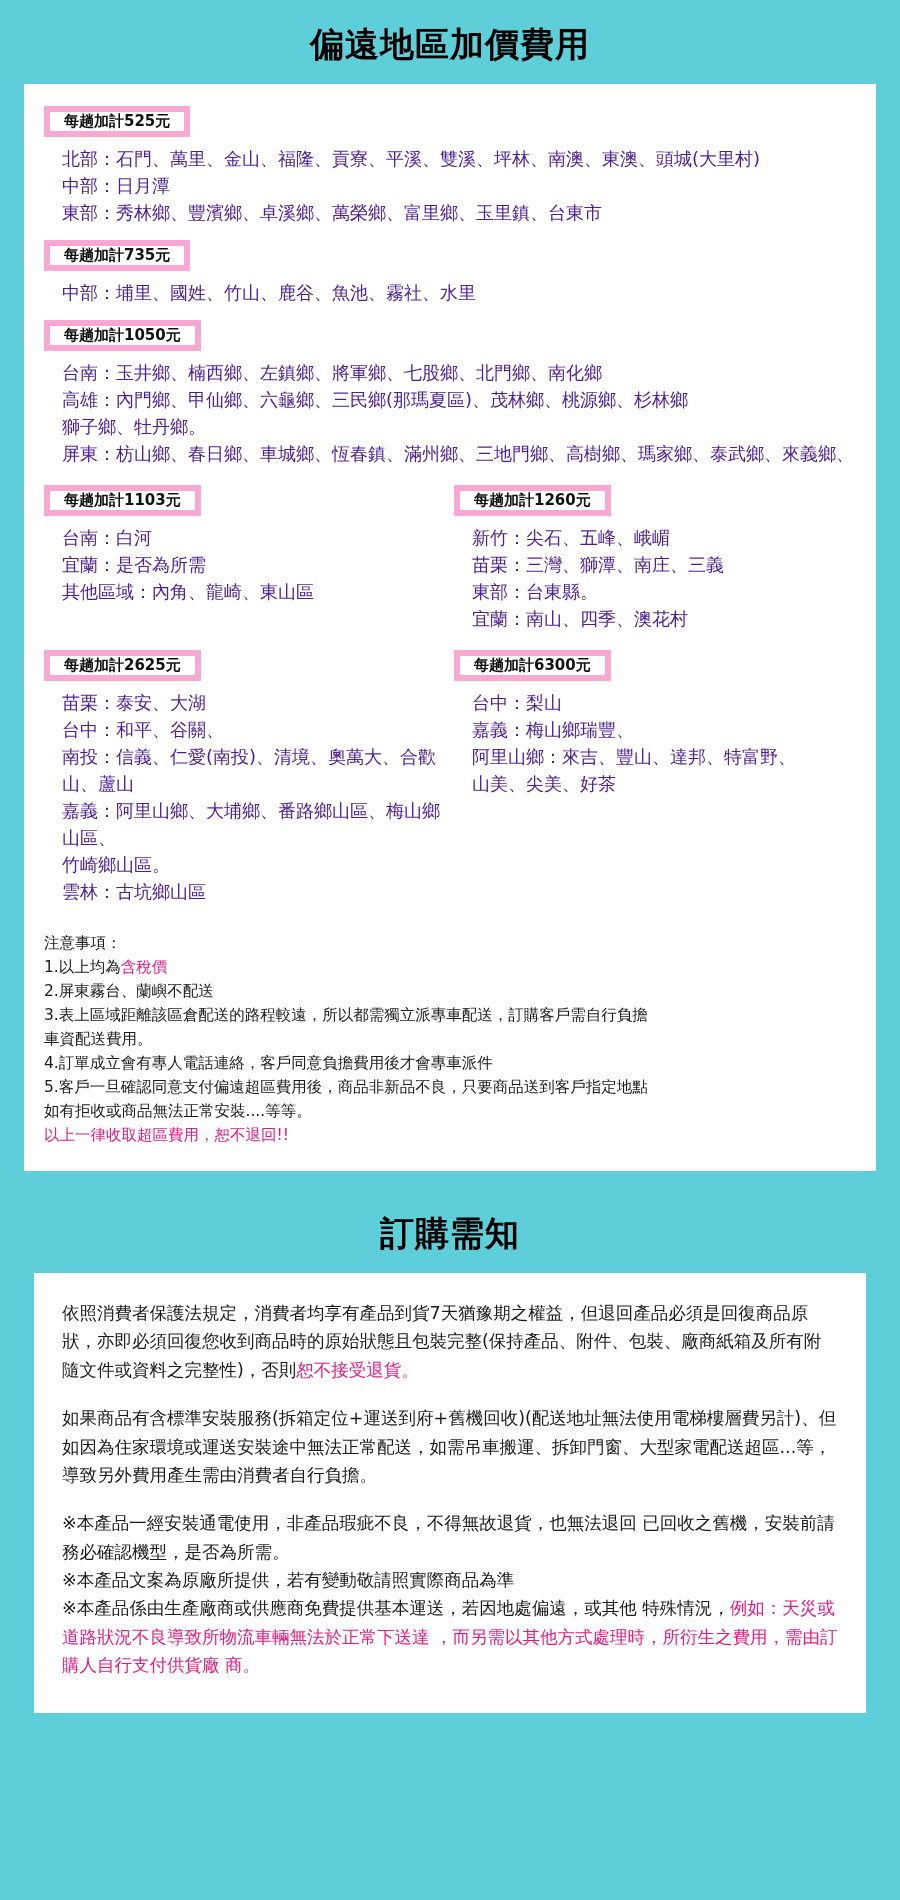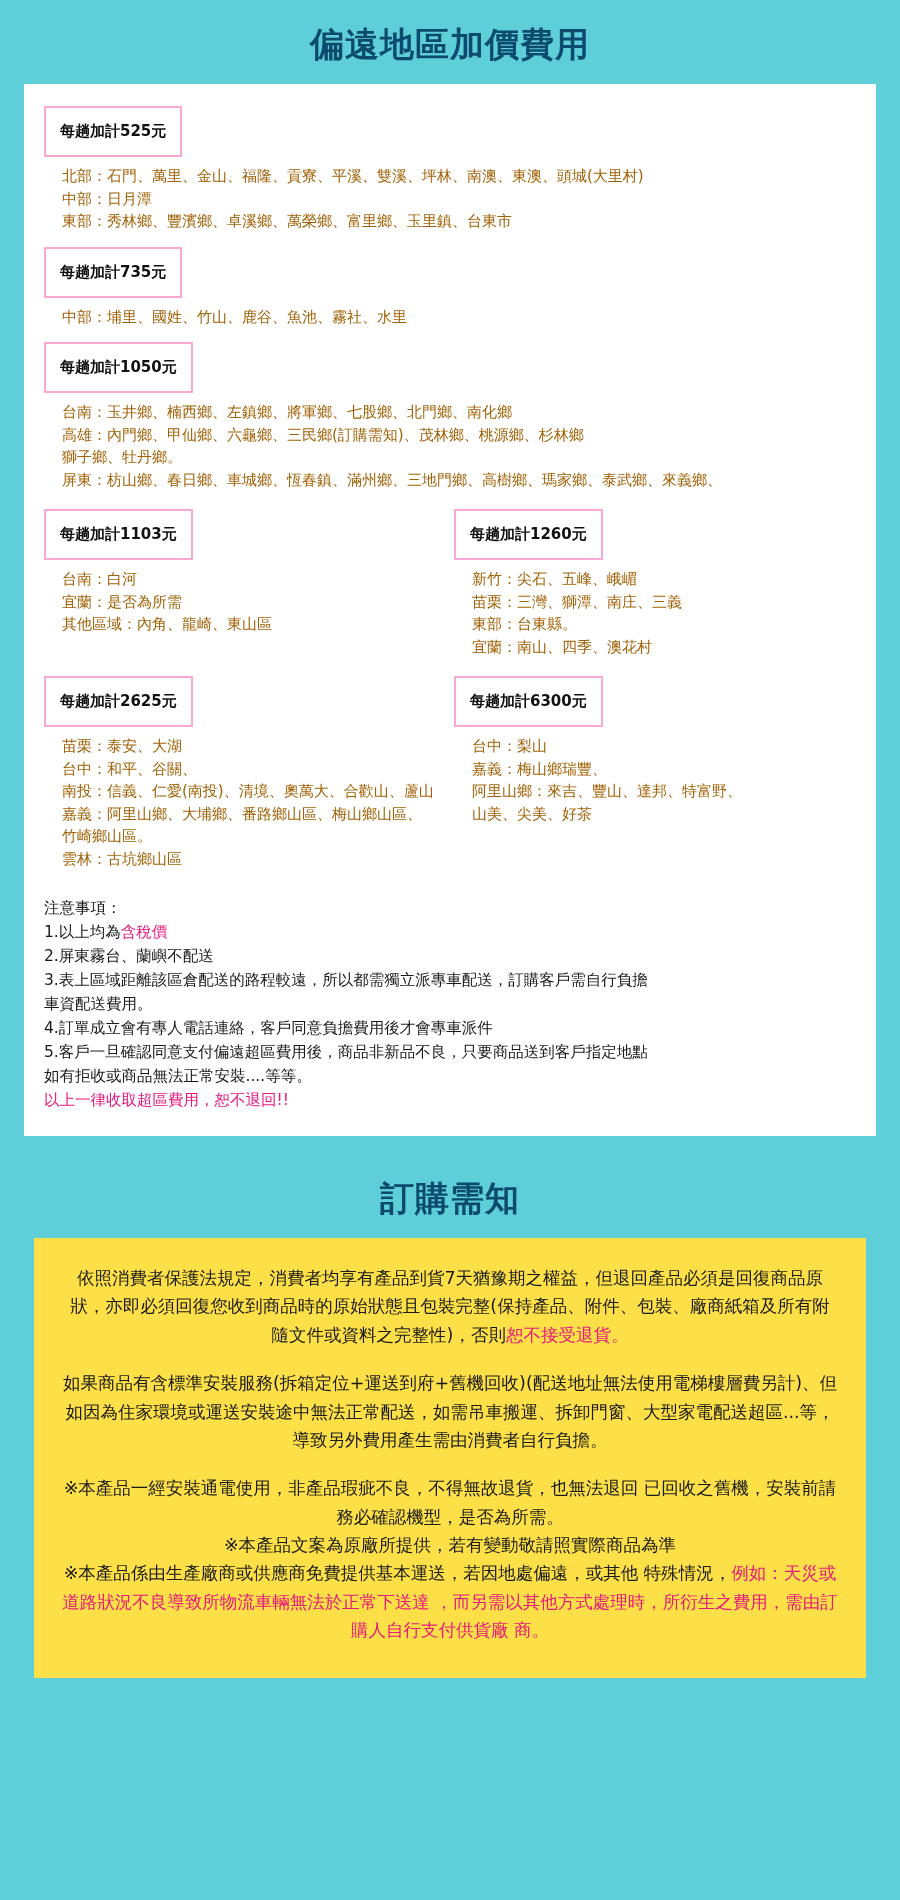--- a/index.html
+++ b/index.html
@@ -10,74 +10,73 @@
     background: #5ecfd8;
     font-family: "DejaVu Sans", "Liberation Sans", sans-serif;
     color: #1a1a1a;
   }
   .page { width:900px; height:1900px; position:relative; }
 
   .section-title {
     text-align:center;
     font-size: 34px;
     font-weight: bold;
-    color: #0c4a6e;
+    color: #000000;
     letter-spacing: 1px;
     padding: 22px 0 16px;
   }
   .card {
     background:#ffffff;
     margin: 0 24px;
     padding: 18px 20px 24px;
   }
 
   .tag {
     display:inline-block;
-    border: 2px solid #f9a8d4;
+    border: 6px solid #f9a8d4;
     color:#111;
     font-size: 15px;
     font-weight: bold;
-    padding: 14px 14px;
+    padding: 0 14px;
     margin: 4px 0 8px;
     background:#fff;
   }
   .tag-wrap { margin-top: 10px; }
   .tag-wrap:first-child { margin-top: 0; }
 
   .lines {
-    font-size: 15px;
+    font-size: 18px;
     line-height: 1.5;
     padding-left: 18px;
-    color:#a16207;
+    color:#4c1d95;
   }
   .lines div { white-space: pre-wrap; }
 
   .two-col {
     display:flex;
     gap: 8px;
     margin-top: 14px;
   }
   .col { width: 50%; }
 
   .notes {
     margin-top: 26px;
     font-size: 15.5px;
     line-height: 1.55;
   }
   .notes .note-line { white-space: pre-wrap; }
   .red { color:#e8197d; }
   .red-strong { color:#e8197d; }
 
   .order-card {
-    background:#fde047;
+    background:#ffffff;
     margin: 0 34px;
     padding: 26px 28px 34px;
     font-size: 17.5px;
     line-height: 1.62;
-    text-align: center;
   }
   .order-card p { margin: 0 0 20px; }
   .order-card p.tight { margin-bottom: 0; }
 </style>
 </head>
 <body>
 
 <div class="page">
 
   <div class="section-title">偏遠地區加價費用</div>
@@ -97,21 +96,21 @@
       <span class="tag">每趟加計735元</span>
       <div class="lines">
         <div>中部：埔里、國姓、竹山、鹿谷、魚池、霧社、水里</div>
       </div>
     </div>
 
     <div class="tag-wrap">
       <span class="tag">每趟加計1050元</span>
       <div class="lines">
         <div>台南：玉井鄉、楠西鄉、左鎮鄉、將軍鄉、七股鄉、北門鄉、南化鄉</div>
-        <div>高雄：內門鄉、甲仙鄉、六龜鄉、三民鄉(訂購需知)、茂林鄉、桃源鄉、杉林鄉</div>
+        <div>高雄：內門鄉、甲仙鄉、六龜鄉、三民鄉(那瑪夏區)、茂林鄉、桃源鄉、杉林鄉</div>
         <div>獅子鄉、牡丹鄉。</div>
         <div>屏東：枋山鄉、春日鄉、車城鄉、恆春鎮、滿州鄉、三地門鄉、高樹鄉、瑪家鄉、泰武鄉、來義鄉、</div>
       </div>
     </div>
 
     <div class="two-col">
       <div class="col">
         <span class="tag">每趟加計1103元</span>
         <div class="lines">
           <div>台南：白河</div>

